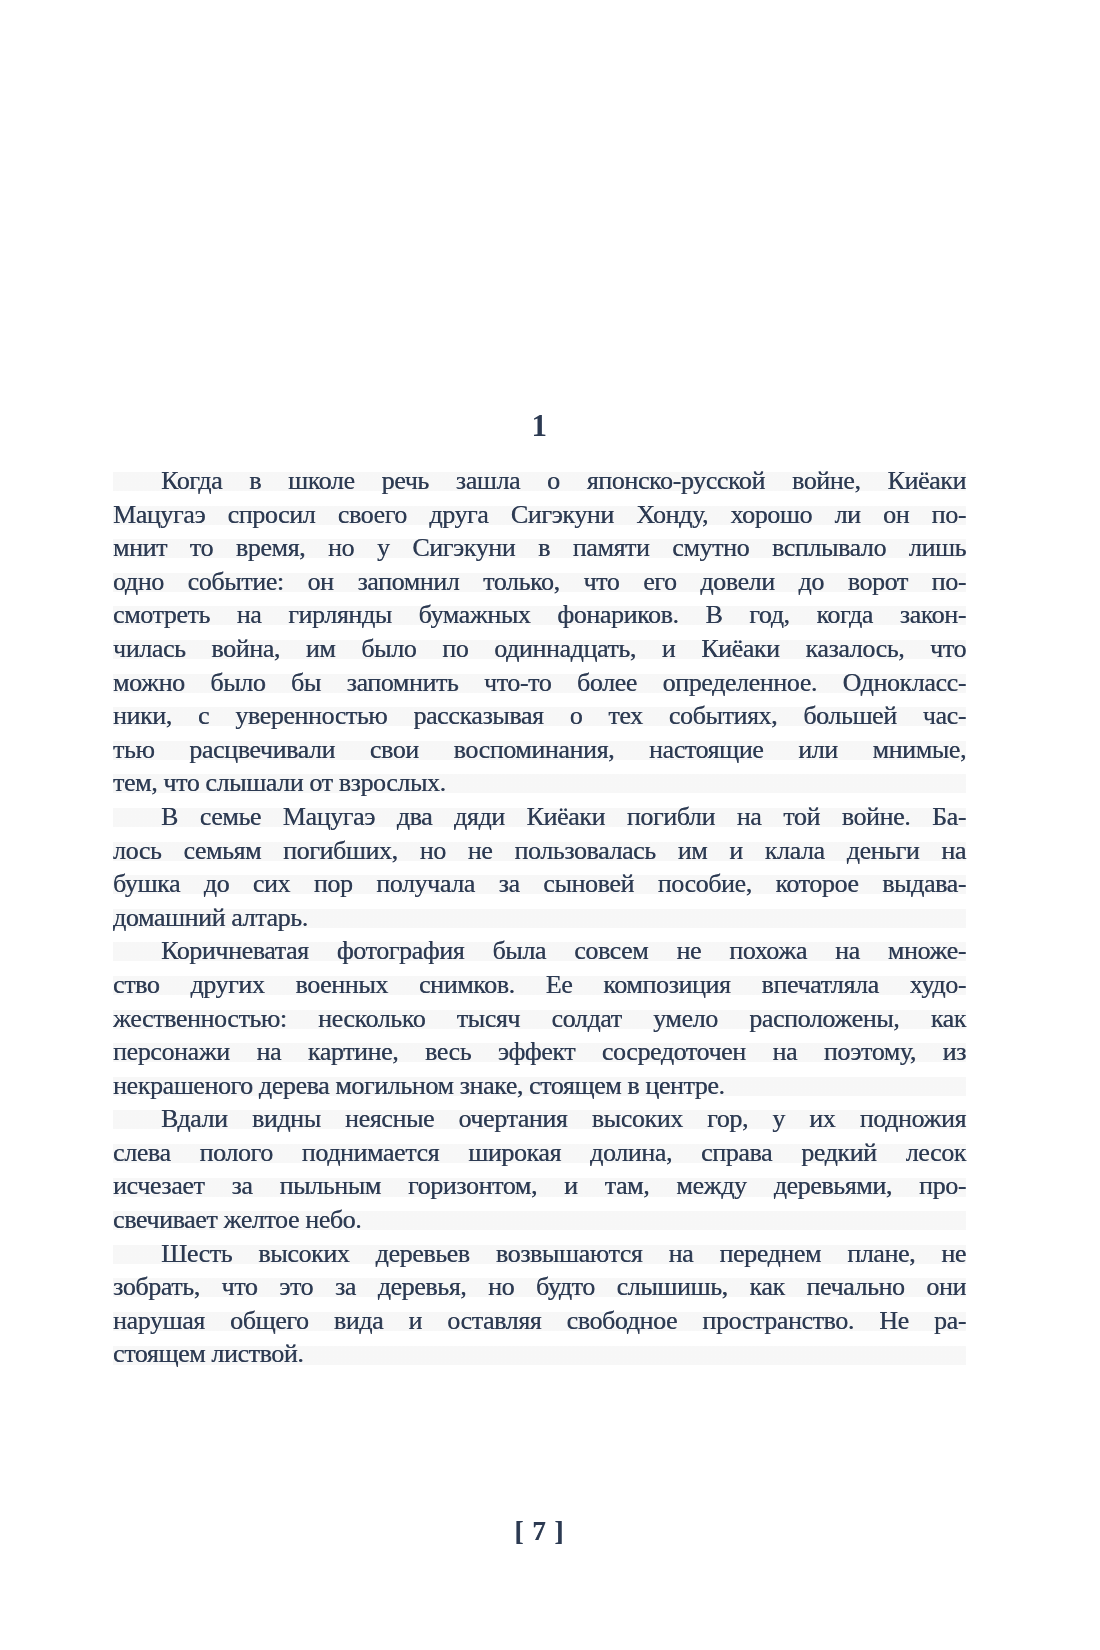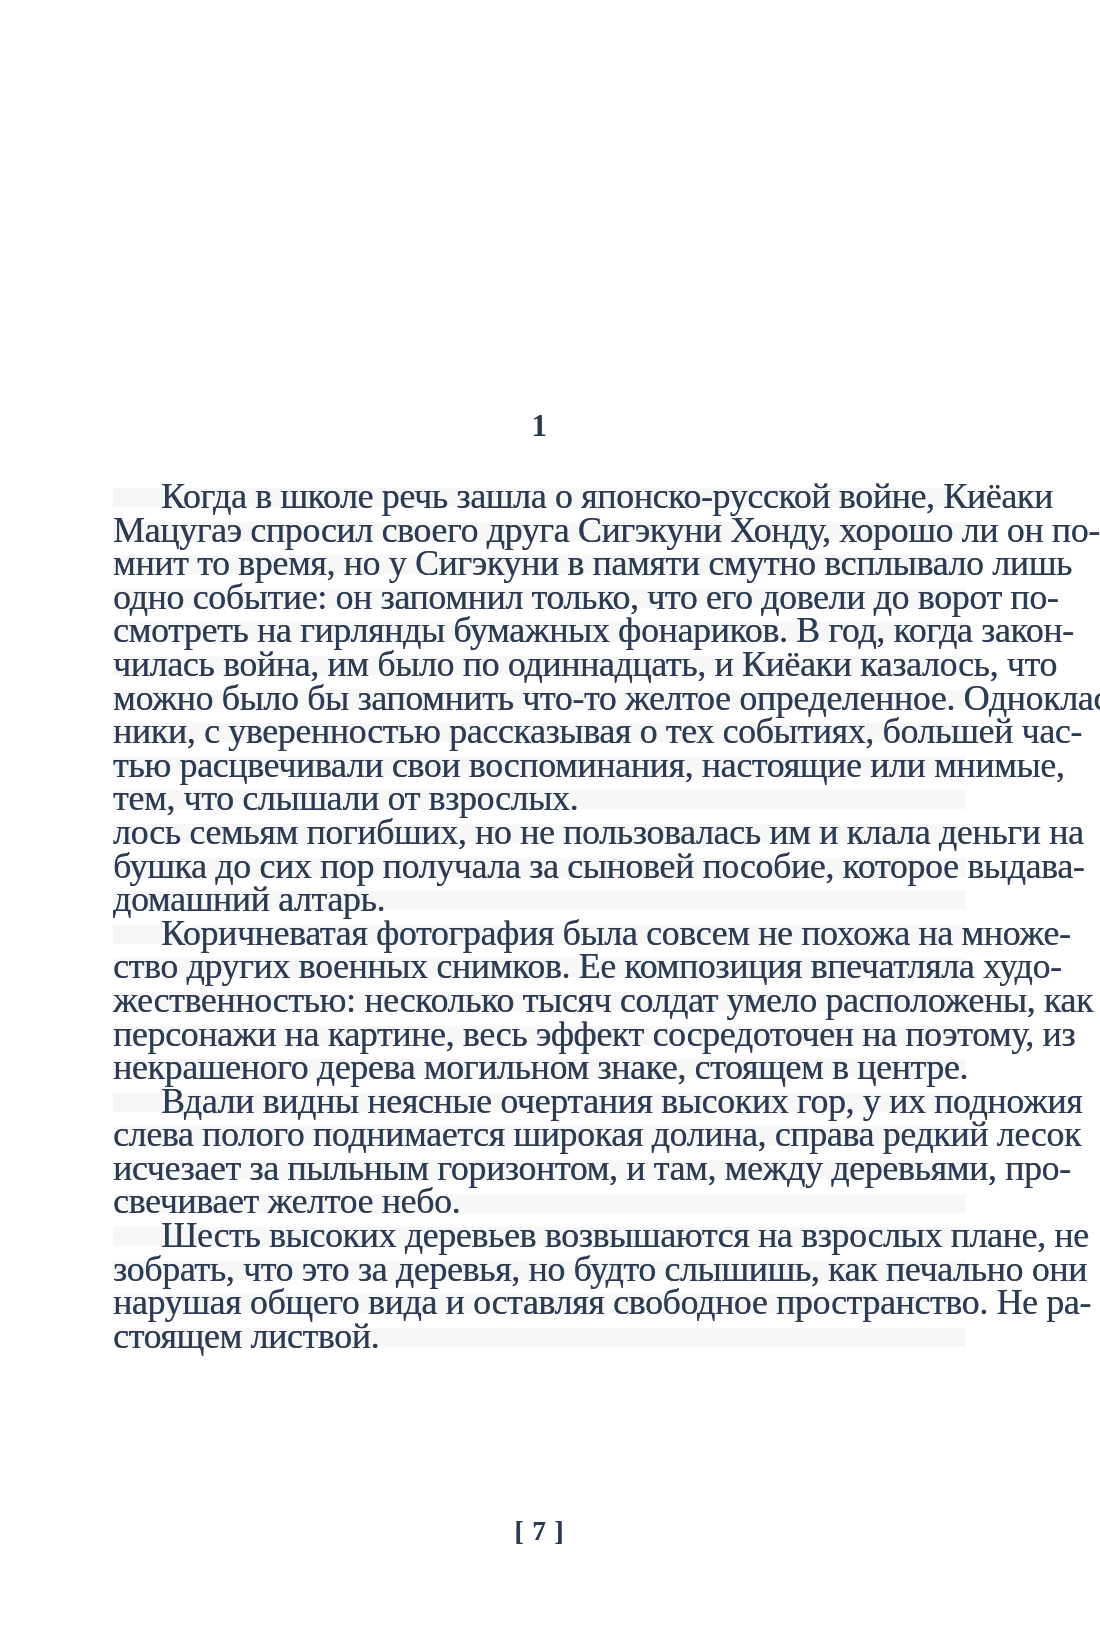--- a/index.html
+++ b/index.html
@@ -22,24 +22,24 @@
     left: 113px;
     width: 853px;
     text-align: center;
     font-size: 31px;
     line-height: 36px;
     font-weight: 700;
     letter-spacing: 0.5px;
   }
   .text-block {
     position: absolute;
-    top: 480px;
+    top: 464px;
     left: 113px;
     width: 853px;
-    font-size: 36px;
+    font-size: 26px;
     line-height: 33.6px;
     letter-spacing: -0.4px;
     
     background-image: repeating-linear-gradient(
       to bottom,
       transparent 0px, transparent 8px,
       rgba(120,120,120,0.06) 8px, rgba(120,120,120,0.06) 27px,
       transparent 27px, transparent 33.6px
     );
     text-shadow: 0.35px 0 0 rgba(44,58,82,0.75);
@@ -77,45 +77,46 @@
   <div class="chapter-heading">1</div>
 
   <div class="text-block">
       <div class="paragraph">
         <div class="line first">Когда в школе речь зашла о японско-русской войне, Киёаки</div>
         <div class="line">Мацугаэ спросил своего друга Сигэкуни Хонду, хорошо ли он по-</div>
         <div class="line">мнит то время, но у Сигэкуни в памяти смутно всплывало лишь</div>
         <div class="line">одно событие: он запомнил только, что его довели до ворот по-</div>
         <div class="line">смотреть на гирлянды бумажных фонариков. В год, когда закон-</div>
         <div class="line">чилась война, им было по одиннадцать, и Киёаки казалось, что</div>
-        <div class="line">можно было бы запомнить что-то желтое определенное. Однокласс-</div>
+        <div class="line">можно было бы запомнить что-то более определенное. Однокласс-</div>
         <div class="line">ники, с уверенностью рассказывая о тех событиях, большей час-</div>
         <div class="line">тью расцвечивали свои воспоминания, настоящие или мнимые,</div>
         <div class="line last">тем, что слышали от взрослых.</div>
       </div>
       <div class="paragraph">
+        <div class="line first">В семье Мацугаэ два дяди Киёаки погибли на той войне. Ба-</div>
         <div class="line">лось семьям погибших, но не пользовалась им и клала деньги на</div>
         <div class="line">бушка до сих пор получала за сыновей пособие, которое выдава-</div>
         <div class="line last">домашний алтарь.</div>
       </div>
       <div class="paragraph">
         <div class="line first">Коричневатая фотография была совсем не похожа на множе-</div>
         <div class="line">ство других военных снимков. Ее композиция впечатляла худо-</div>
         <div class="line">жественностью: несколько тысяч солдат умело расположены, как</div>
         <div class="line">персонажи на картине, весь эффект сосредоточен на поэтому, из</div>
         <div class="line last">некрашеного дерева могильном знаке, стоящем в центре.</div>
       </div>
       <div class="paragraph">
         <div class="line first">Вдали видны неясные очертания высоких гор, у их подножия</div>
         <div class="line">слева полого поднимается широкая долина, справа редкий лесок</div>
         <div class="line">исчезает за пыльным горизонтом, и там, между деревьями, про-</div>
         <div class="line last">свечивает желтое небо.</div>
       </div>
       <div class="paragraph">
-        <div class="line first">Шесть высоких деревьев возвышаются на взрослых плане, не</div>
+        <div class="line first">Шесть высоких деревьев возвышаются на переднем плане, не</div>
         <div class="line">зобрать, что это за деревья, но будто слышишь, как печально они</div>
         <div class="line">нарушая общего вида и оставляя свободное пространство. Не ра-</div>
         <div class="line last">стоящем листвой.</div>
       </div>
     </div>
 
   <div class="page-number">[ 7 ]</div>
 </div>
 
 </body></html>

